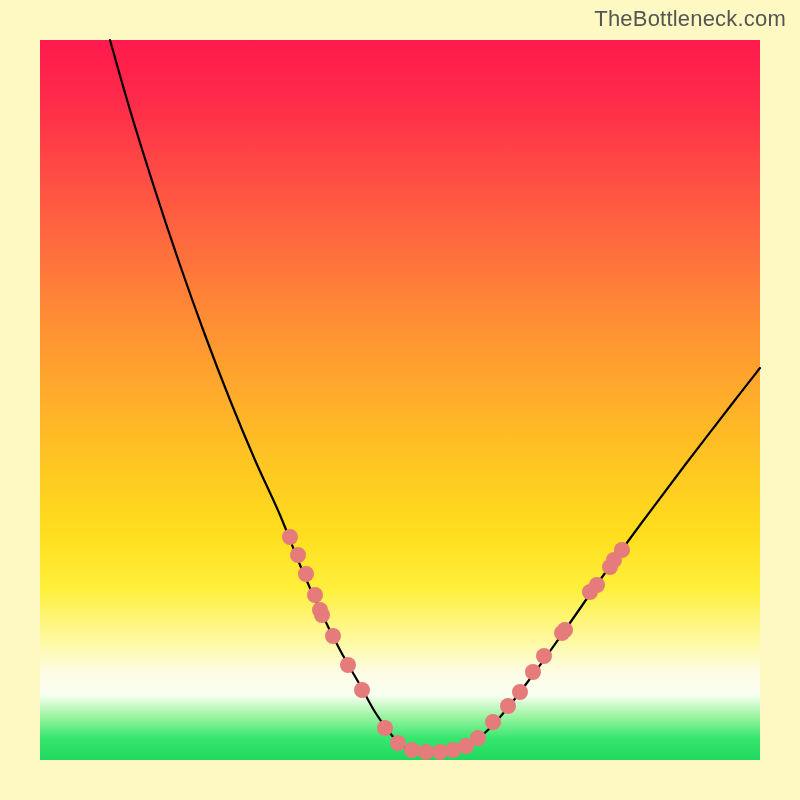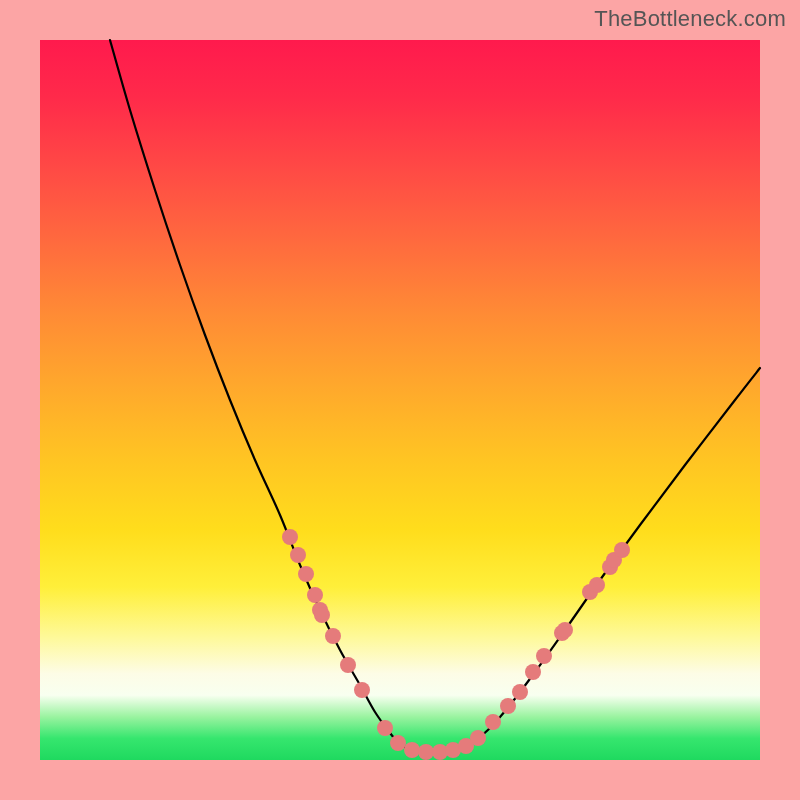--- a/index.html
+++ b/index.html
@@ -8,21 +8,21 @@
     width: 800px;
     height: 800px;
     background: #000;
     overflow: hidden;
     font-family: Arial, Helvetica, sans-serif;
   }
   .frame {
     position: relative;
     width: 800px;
     height: 800px;
-    background: #fca5a5;
+    background: #fef9c3;
   }
   .plot-area {
     position: absolute;
     left: 40px;
     top: 40px;
     width: 720px;
     height: 720px;
     
     background: linear-gradient(
       to bottom,

